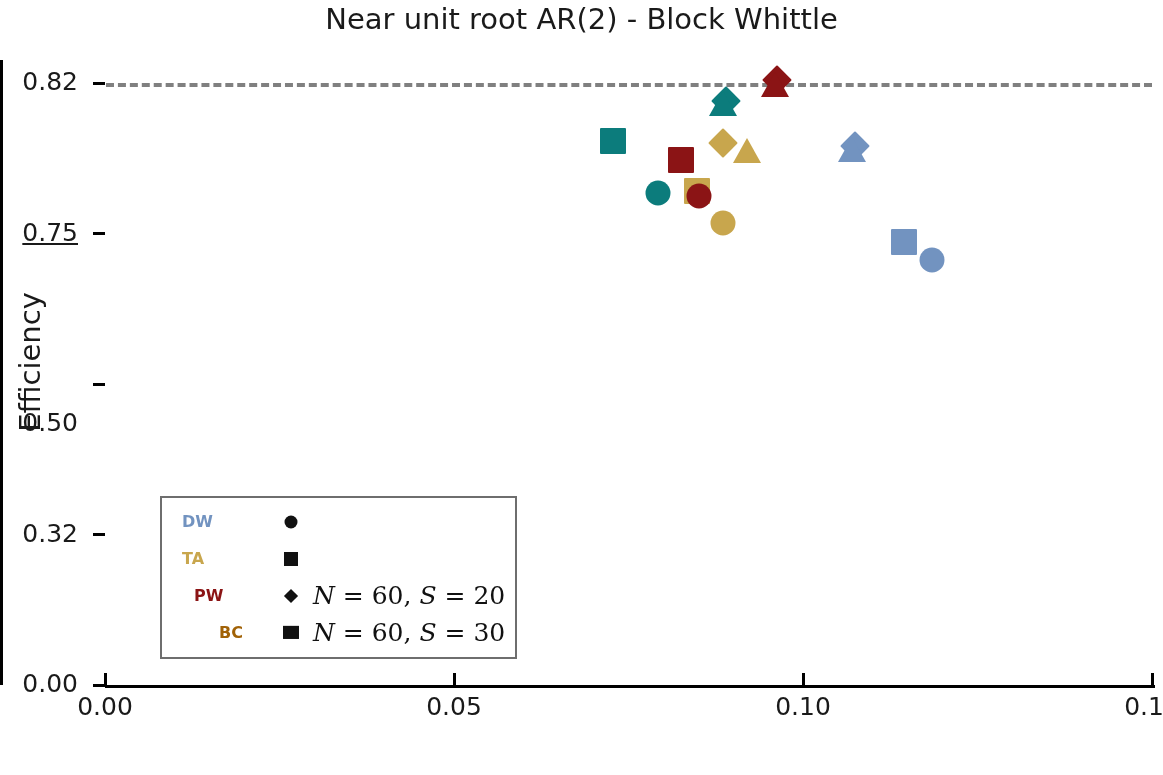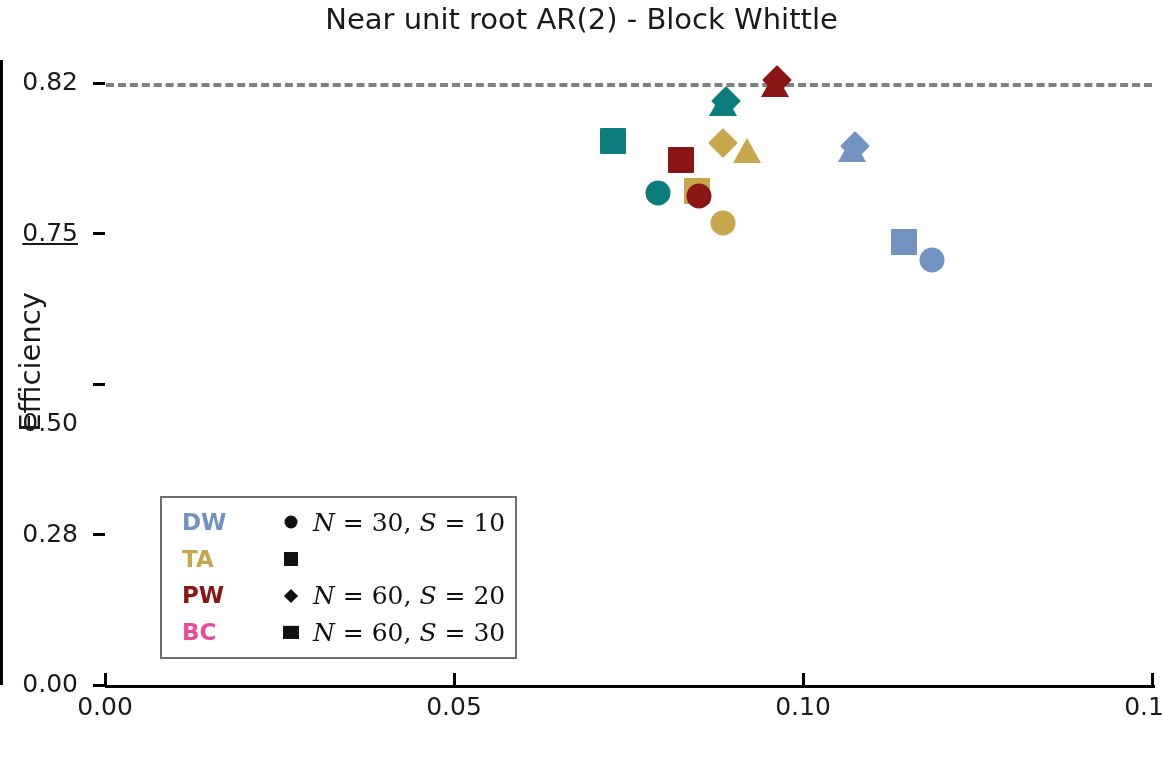--- a/index.html
+++ b/index.html
@@ -170,21 +170,21 @@
     width: 100%;
     height: 100%;
     display: grid;
     grid-template-columns: 118px 1fr;
     grid-template-rows: repeat(4, 1fr);
     align-items: center;
     padding: 6px 0 6px 0;
     box-sizing: border-box;
   }
   .legend-method {
-    font-size: 23px;
+    font-size: 16px;
     font-weight: bold;
     padding-left: 20px;
     font-family: "DejaVu Sans", sans-serif;
     line-height: 1;
   }
   .legend-shape-row {
     display: flex;
     align-items: center;
     gap: 11px;
   }
@@ -227,21 +227,21 @@
 
   <div class="chart-title">Near unit root AR(2) - Block Whittle</div>
 
   <div class="spine-left"></div>
   <div class="spine-bottom"></div>
 
   <div id="ytick-container">
       <div class="ytick" style="top: 683.5px;"></div>
       <div class="ytick-label" style="top: 669px;">0.00</div>
       <div class="ytick" style="top: 533px;"></div>
-      <div class="ytick-label" style="top: 518.5px;">0.28</div>
+      <div class="ytick-label" style="top: 518.5px;">0.32</div>
       <div class="ytick" style="top: 382.5px;"></div>
       <div class="ytick-label" style="top: 368px; margin-top: 40px;">0.50</div>
       <div class="ytick" style="top: 232px;"></div>
       <div class="ytick-label" style="top: 217.5px; text-decoration: underline;">0.75</div>
       <div class="ytick" style="top: 81.5px;"></div>
       <div class="ytick-label" style="top: 67px;">0.82</div>
     </div>
   <div id="xtick-container">
       <div class="xtick" style="left: 103.5px;"></div>
       <div class="xtick-label" style="left: 105px;">0.00</div>
@@ -261,36 +261,35 @@
 
   <div class="ylabel">Efficiency</div>
 
   <div id="legend">
     <div class="legend-grid" id="legend-grid">
         <div class="legend-method" style="color: rgb(114, 147, 192);">DW</div>
         <div class="legend-shape-row">
           <span class="legend-swatch">
             <span class="sw sw-circle"></span>
           </span>
-          <span class="legend-text"><i>N</i> = 30, <i>S</i> = 10</span>
         </div>
         <div class="legend-method" style="color: rgb(200, 166, 77);">TA</div>
         <div class="legend-shape-row">
           <span class="legend-swatch">
             <span class="sw sw-square"></span>
           </span>
         </div>
-        <div class="legend-method" style="color: rgb(139, 20, 21);">PW</div>
+        <div class="legend-method" style="color: rgb(139, 20, 21); margin-left: 12px;">PW</div>
         <div class="legend-shape-row">
           <span class="legend-swatch">
             <span class="sw sw-diamond"></span>
           </span>
           <span class="legend-text"><i>N</i> = 60, <i>S</i> = 20</span>
         </div>
-        <div class="legend-method" style="color: #ec4899;">BC</div>
+        <div class="legend-method" style="color: #a16207; text-align: center;">BC</div>
         <div class="legend-shape-row">
           <span class="legend-swatch">
             <span class="sw sw-triangle"></span>
           </span>
           <span class="legend-text"><i>N</i> = 60, <i>S</i> = 30</span>
         </div>
       </div>
   </div>
 
 <div class="marker m-diamond" style="left: 855.35px; top: 145.608px; width: 21px; height: 21px; background: rgb(114, 147, 192);"></div>

